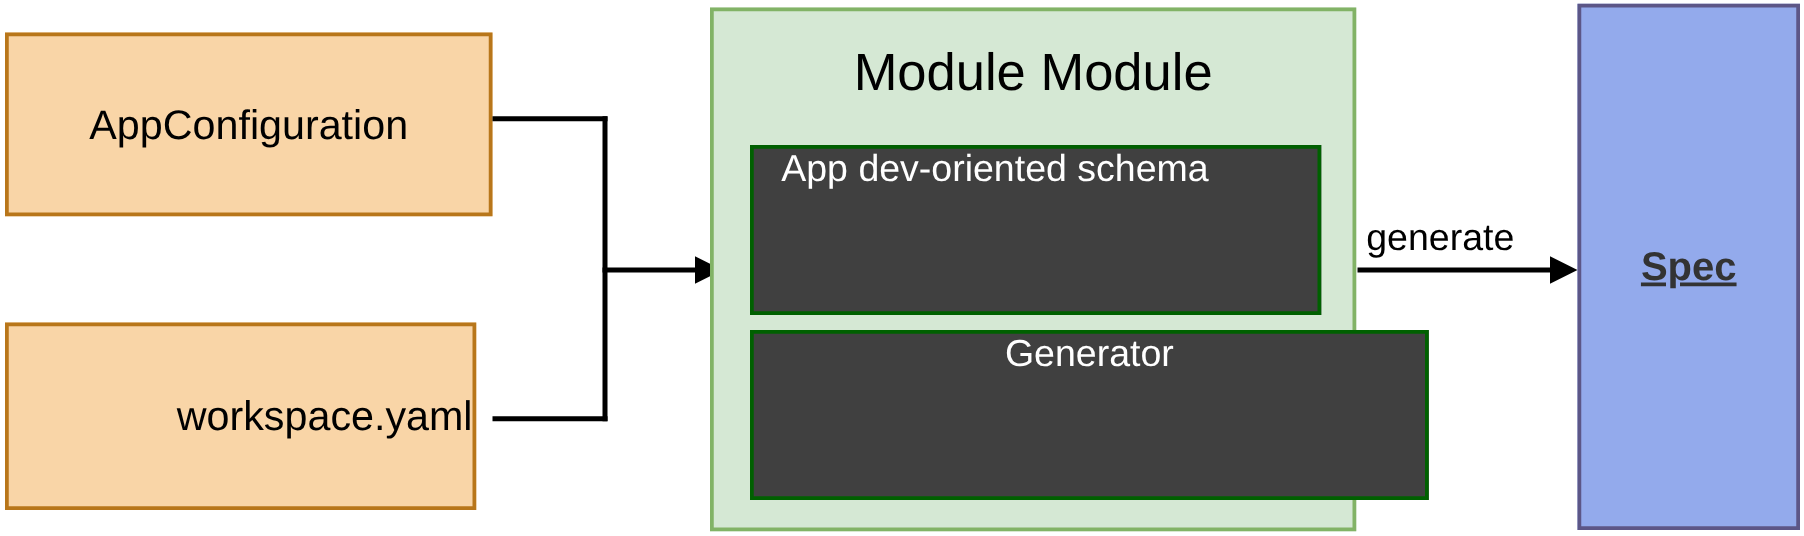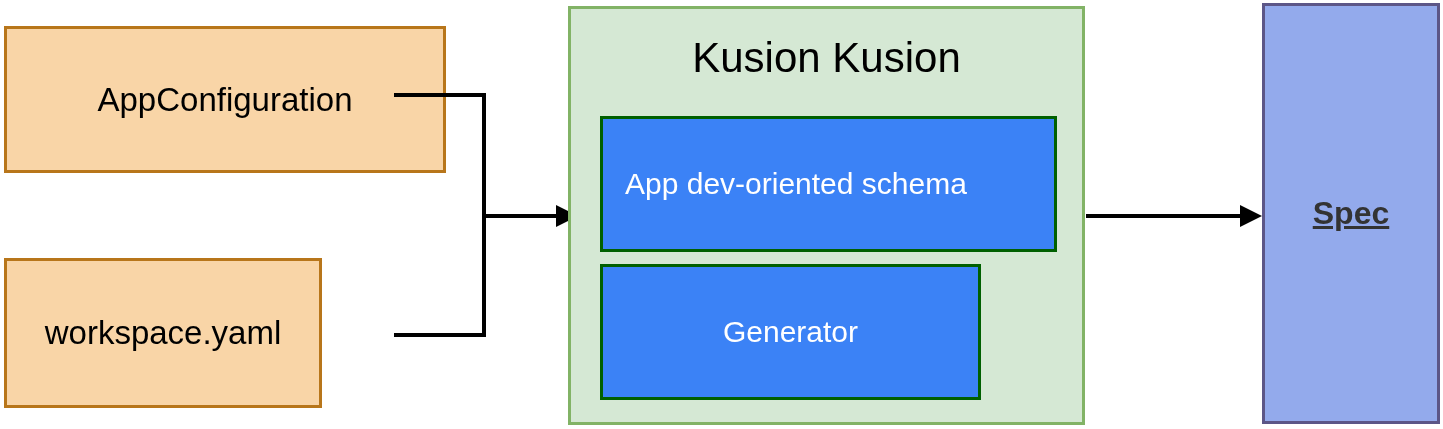--- a/index.html
+++ b/index.html
@@ -28,25 +28,25 @@
 
   
   .node-orange {
     background: #f9d5a7;
     border: 3px solid #b8761a;
     color: #000000;
     font-size: 33px;
   }
   #node-appconfiguration {
     left: 4px;  top: 26px;
-    width: 442px; height: 147px;
+    width: 390px; height: 147px;
   }
   #node-workspace-yaml {
     left: 4px;  top: 258px;
-    width: 318px; height: 150px;
+    width: 377px; height: 150px; justify-content: flex-end;
   }
 
   
   #node-kusion-module {
     left: 568px; top: 6px;
     width: 517px; height: 419px;
     background: #d5e8d4;
     border: 3px solid #82b366;
     display: block;
   }
@@ -57,36 +57,36 @@
     text-align: center;
     font-size: 42px;
     color: #000000;
     line-height: 1;
   }
 
   
   .node-green {
     position: absolute;
     box-sizing: border-box;
-    background: #3b82f6;
+    background: #404040;
     border: 3px solid #006000;
     color: #ffffff;
     font-size: 30px;
     display: flex;
-    align-items: center;
+    align-items: flex-start;
   }
   #node-app-dev-schema {
     left: 29px; top: 107px;
     width: 457px; height: 136px;
     justify-content: flex-start;
     padding-left: 22px;
   }
   #node-generator {
     left: 29px; top: 255px;
-    width: 381px; height: 136px;
+    width: 543px; height: 136px;
     justify-content: center;
   }
 
   
   #node-spec {
     left: 1262px; top: 3px;
     width: 178px; height: 421px;
     background: #93aaec;
     border: 3px solid #5c5687;
     color: #333333;
@@ -163,31 +163,32 @@
   </div>
 
   <div class="edge-line" id="edge-appconfig-h"></div>
   <div class="edge-line" id="edge-workspace-h"></div>
   <div class="edge-line" id="edge-bracket-v"></div>
   <div class="edge-line" id="edge-merge-h"></div>
   <div class="arrow-head" id="arrowhead-to-module"></div>
 
   <div class="node" id="node-kusion-module">
 
-    <div id="kusion-module-title">Kusion Kusion</div>
+    <div id="kusion-module-title">Module Module</div>
 
     <div class="node-green" id="node-app-dev-schema">
       <span>App dev-oriented schema</span>
     </div>
 
     <div class="node-green" id="node-generator">
       <span>Generator</span>
     </div>
   </div>
 
+  <div id="label-generate">generate</div>
   <div class="edge-line" id="edge-generate-h"></div>
   <div class="arrow-head" id="arrowhead-to-spec"></div>
 
   <div class="node" id="node-spec">
     <div>
       <span class="spec-label">Spec</span>
     </div>
   </div>
 
 </div>

